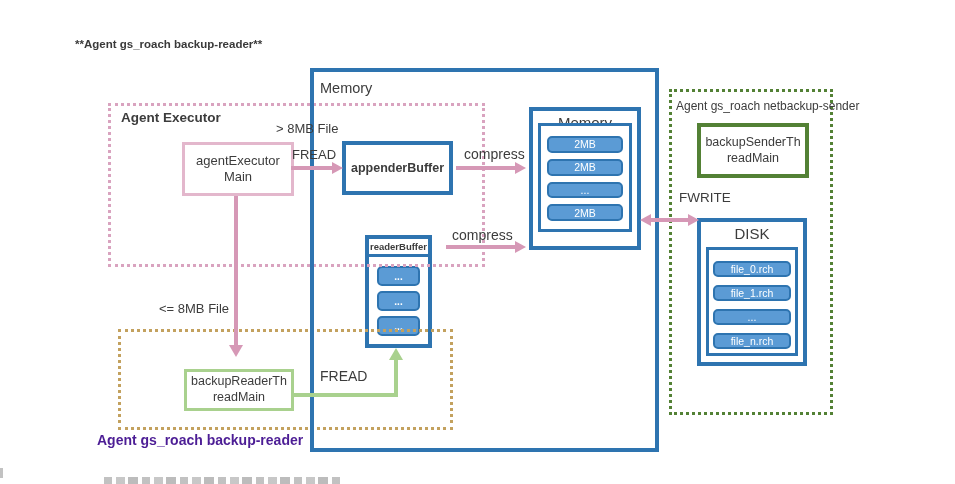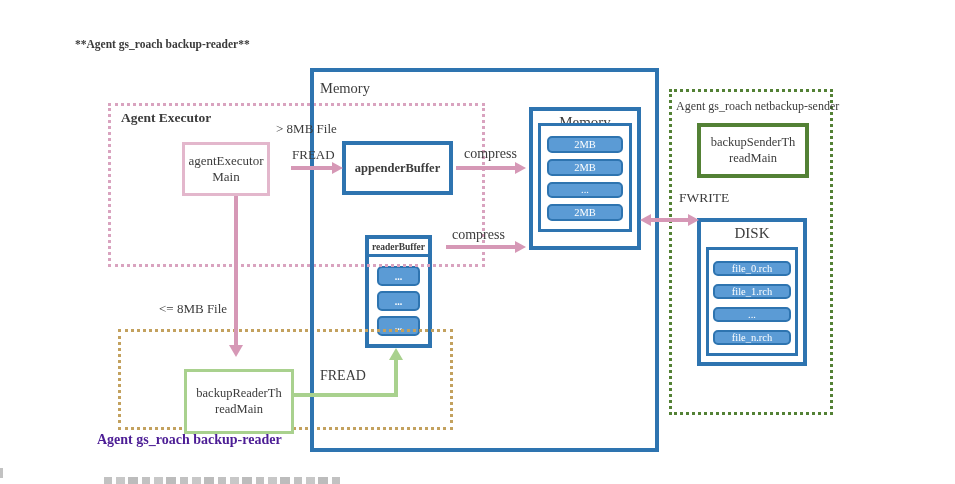--- a/index.html
+++ b/index.html
@@ -1,19 +1,19 @@
 <!DOCTYPE html>
 <html style="--blue-border: #2e74b0; --item-fill: #5b9bd5; --pink-arrow: #d698b6; --pink-box: #e3b7cc; --pink-dot: #d9a3bf; --green-dark: #538135; --green-light: #a9d18e; --tan: #c3a15e;"><head>
 <meta charset="utf-8">
 <style>
   html,body{margin:0;padding:0;background:#fff;}
   *{box-sizing:border-box;}
   #canvas{position:relative;width:955px;height:484px;background:#ffffff;
           font-family:"Liberation Sans",sans-serif;color:#3c3c3c;overflow:hidden;}
-  .abs{position:absolute;font-family:Liberation Serif, serif;}
+  .abs{position:absolute;}
   .prel{white-space:pre-line;}
   .ctr{display:flex;align-items:center;justify-content:center;text-align:center;}
 
   
   .blue-box{border:4px solid var(--blue-border);background:#fff;}
   .blue-box-thin{border:3px solid var(--blue-border);background:#fff;}
   .pink-box{border:3px solid var(--pink-box);background:#fff;}
   .green-dark-box{border:4px solid var(--green-dark);background:#fff;}
   .green-light-box{border:3px solid var(--green-light);background:#fff;}
 
@@ -51,21 +51,21 @@
 <div id="canvas">
 
   <div class="abs z40" style="left:75px;top:38px;font-size:11.5px;font-weight:bold;color:#3a3a3a;">**Agent gs_roach backup-reader**</div>
 
   <div class="abs blue-box z30" style="left:310px;top:68px;width:349px;height:384px;background:transparent;"></div>
   <div class="abs z40" style="left:320px;top:80px;font-size:14.5px;">Memory</div>
 
   <div class="abs dot-pink z20" style="left:108px;top:103px;width:377px;height:164px;"></div>
   <div class="abs z40" style="left:121px;top:110px;font-size:13.5px;font-weight:bold;">Agent Executor</div>
 
-  <div class="abs pink-box ctr prel z10" style="left:182px;top:142px;width:88px;height:54px;font-size:13px;line-height:1.25;">agentExecutor
+  <div class="abs pink-box ctr prel z10" style="left:182px;top:142px;width:112px;height:54px;font-size:13px;line-height:1.25;">agentExecutor
 Main</div>
 
   <div class="abs blue-box ctr z10" style="left:342px;top:141px;width:111px;height:54px;font-size:12.5px;font-weight:bold;">appenderBuffer</div>
 
   <div class="abs lbl z40" style="left:276px;top:121px;">&gt; 8MB File</div>
   <div class="abs lbl z40" style="left:292px;top:147px;">FREAD</div>
 
   <div class="abs pline z40" style="left:291px;top:166px;width:42px;height:4px;"></div>
   <div class="abs ah-r z40" style="left:332px;top:162px;"></div>
 
@@ -118,21 +118,21 @@
       <div class="chip" style="height:16px;font-size:10.5px;">file_n.rch</div>
     </div>
   </div>
 
   <div class="abs dot-tan z20" style="left:118px;top:329px;width:335px;height:101px;"></div>
 
   <div class="abs lbl z40" style="left:159px;top:301px;">&lt;= 8MB File</div>
   <div class="abs pline z40" style="left:234px;top:196px;width:4px;height:150px;"></div>
   <div class="abs ah-d z40" style="left:229px;top:345px;"></div>
 
-  <div class="abs green-light-box ctr prel z20" style="left:184px;top:369px;width:110px;height:65px;font-size:12.5px;line-height:1.25;">backupReaderTh
+  <div class="abs green-light-box ctr prel z20" style="left:184px;top:369px;width:110px;height:42px;font-size:12.5px;line-height:1.25;">backupReaderTh
 readMain</div>
 
   <div class="abs lbl z40" style="left:320px;top:368px;font-size:14px;">FREAD</div>
   <div class="abs gline z30" style="left:294px;top:393px;width:104px;height:4px;"></div>
   <div class="abs gline z30" style="left:394px;top:359px;width:4px;height:38px;"></div>
   <div class="abs ah-u z30" style="left:389px;top:348px;"></div>
 
   <div class="abs z40" style="left:97px;top:432px;font-size:14px;font-weight:bold;color:#4c1d95;">Agent gs_roach backup-reader</div>
 
   <div class="abs smudge" style="left:104px;top:477px;width:238px;height:7px;"></div>

